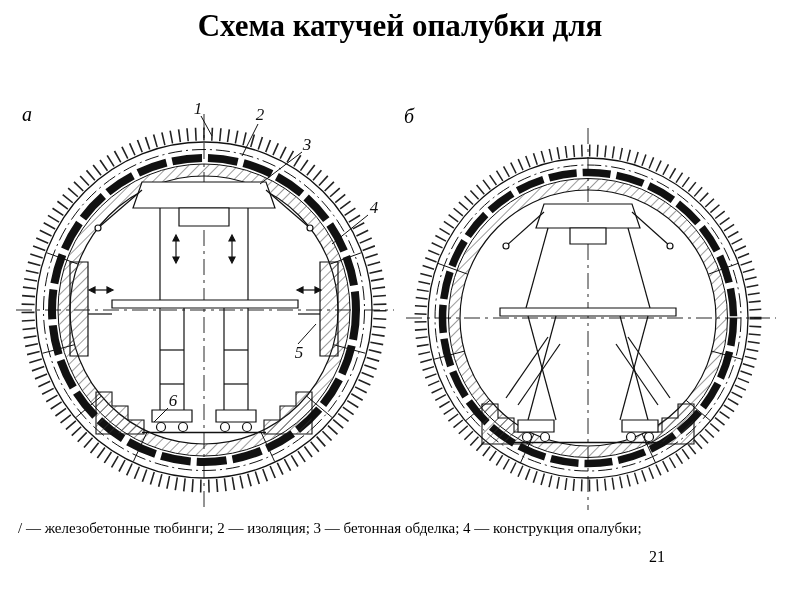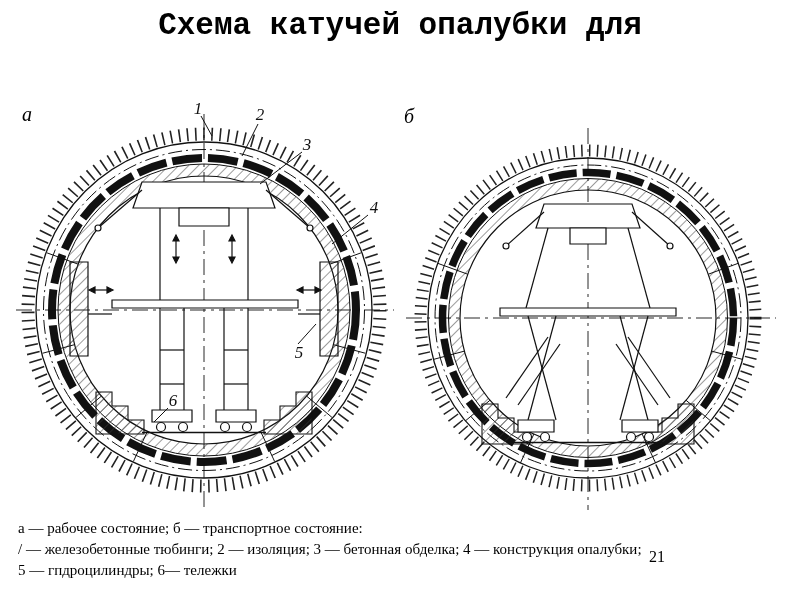--- a/index.html
+++ b/index.html
@@ -1,19 +1,19 @@
 <!DOCTYPE html>
 <html><head>
 <meta charset="utf-8">
 <style>
   html,body{margin:0;padding:0;}
   body{width:800px;height:600px;position:relative;background:#ffffff;overflow:hidden;
        font-family:"Liberation Serif",serif;color:#000;}
   .title{position:absolute;top:6px;left:0;width:800px;text-align:center;margin:0;
-         font-family:Liberation Mono, monospace;font-weight:700;font-size:31px;line-height:39px;}
+         font-family:Liberation Serif, serif;font-weight:700;font-size:31px;line-height:39px;}
   .fig-label{position:absolute;font-style:italic;font-size:20px;font-family:"Liberation Serif",serif;}
   .fig-label.a{left:22px;top:103px;}
   .fig-label.b{left:404px;top:105px;}
   .caption{position:absolute;left:18px;top:518px;width:770px;font-size:15px;line-height:21px;}
   .caption div{white-space:nowrap;}
   .pagenum{position:absolute;left:649px;top:548px;font-size:16px;}
   svg{position:absolute;}
   #svg-a{left:8px;top:98px;}
   #svg-b{left:398px;top:112px;}
   svg line, svg path, svg polygon, svg rect, svg circle{vector-effect:non-scaling-stroke;}
@@ -191,20 +191,18 @@
       <rect x="224" y="308" width="36" height="12"></rect>
       <circle cx="129" cy="325" r="4.5"></circle>
       <circle cx="147" cy="325" r="4.5"></circle>
       <circle cx="233" cy="325" r="4.5"></circle>
       <circle cx="251" cy="325" r="4.5"></circle>
       <line x1="112" y1="330.5" x2="268" y2="330.5" stroke-width="1.5"></line>
     </g>
   </svg>
 
   <div class="caption">
-    <div>а — рабочее состояние; б — транспортное состояние:</div>
     <div>/ — железобетонные тюбинги; 2 — изоляция; 3 — бетонная обделка; 4 — конструкция опалубки;</div>
-    <div>5 — гпдроцилиндры; 6— тележки</div>
   </div>
 
   <div class="pagenum">21</div>
 
 </div>
 
 </body></html>

